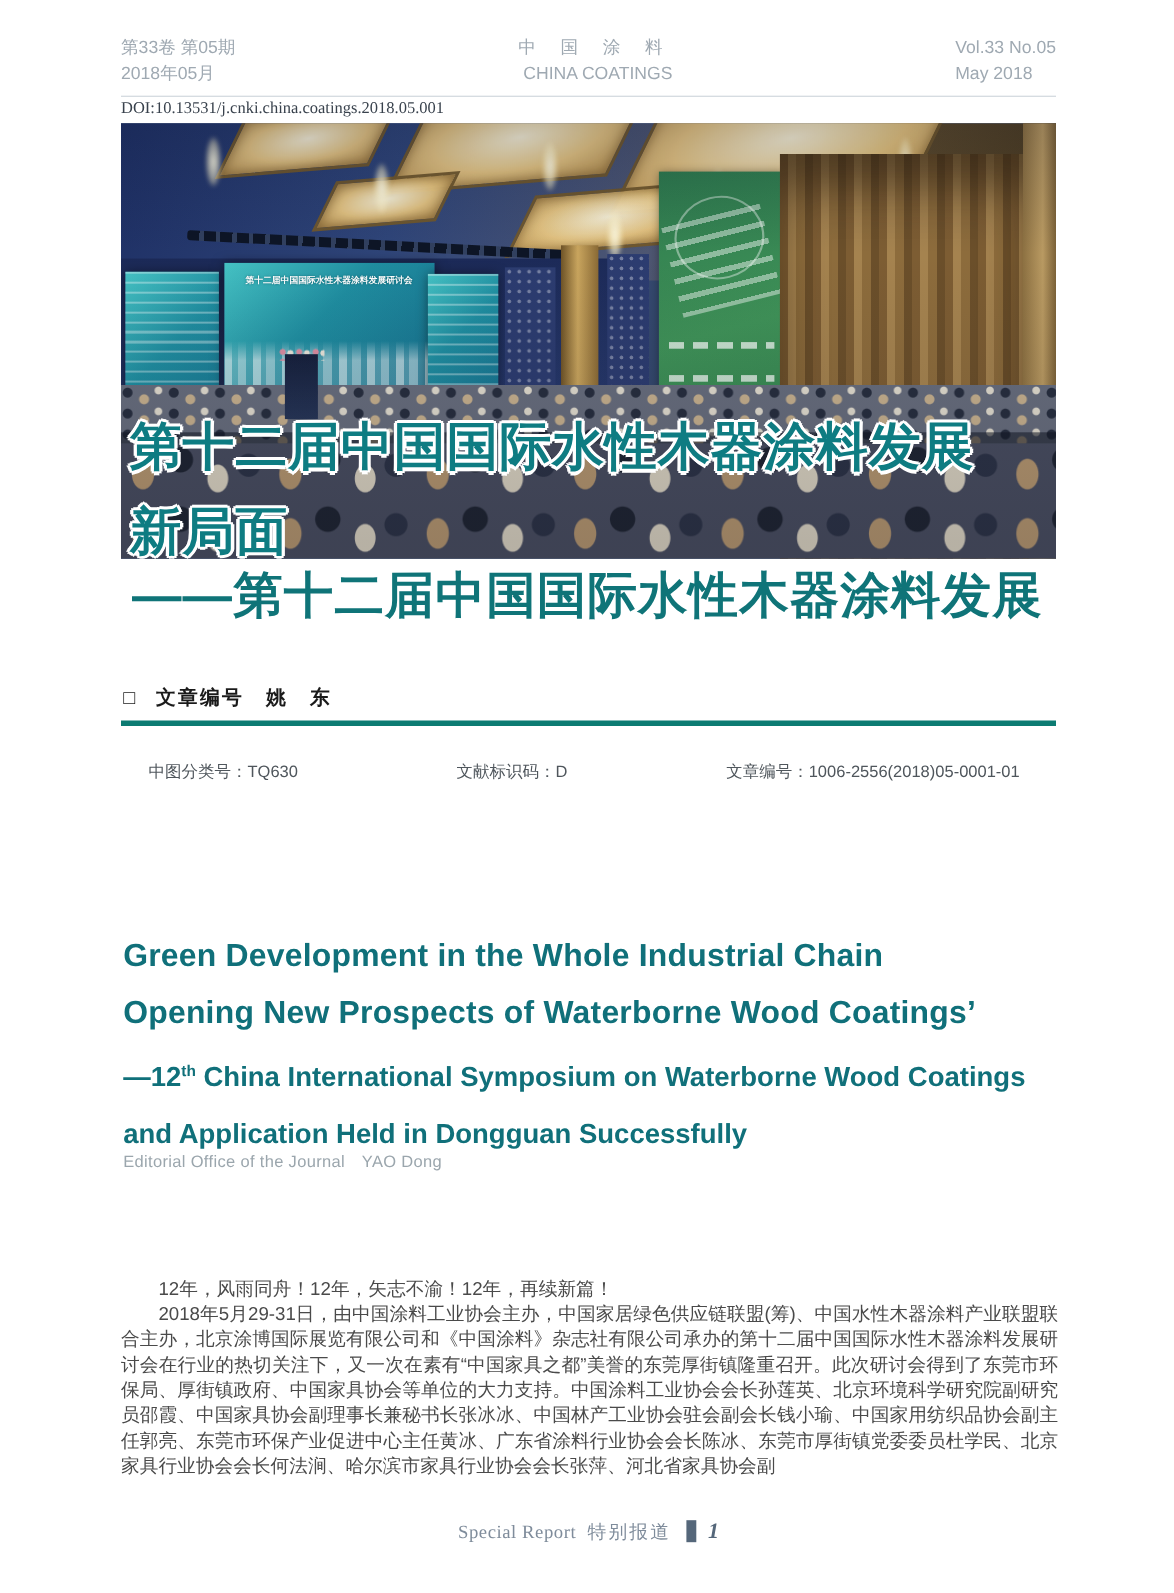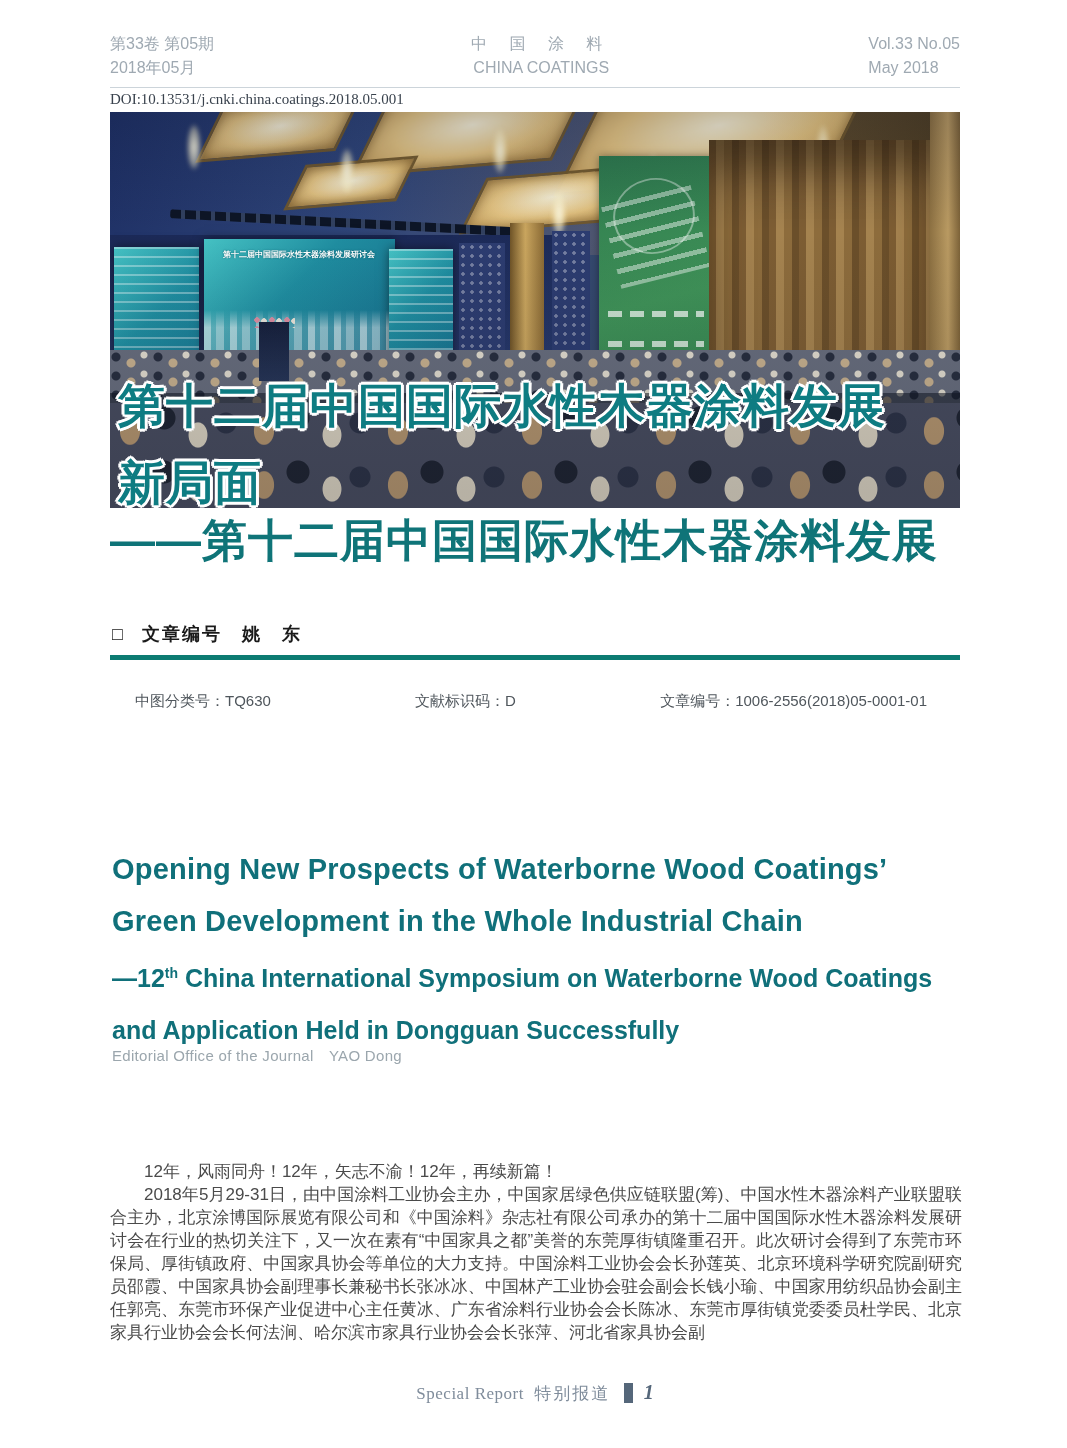--- a/index.html
+++ b/index.html
@@ -2,21 +2,21 @@
 <html><head>
 <meta charset="utf-8">
 <style>
   html,body{margin:0;padding:0;background:#ffffff;}
   .page{position:relative;width:1067px;height:1448px;background:#ffffff;overflow:hidden;
         font-family:"Liberation Sans","DejaVu Sans",sans-serif;}
 
   
   .header{position:absolute;top:32px;left:110px;width:850px;display:flex;justify-content:space-between;
           color:#9fa9b2;font-size:16px;line-height:24px;gap:18px;}
-  .h-center{text-align:center;}
+  .h-center{text-align:right;}
   .h-center .cn-name{letter-spacing:9px;}
   .h-right{text-align:left;}
   .header-rule{position:absolute;top:87px;left:110px;width:850px;border-top:1px solid #ccd4da;}
   .doi{position:absolute;top:91px;left:110px;font-family:"Liberation Serif","DejaVu Serif",serif;
        font-size:15px;color:#39424d;}
 
   
   .photo{position:absolute;top:112px;left:110px;width:850px;height:396px;overflow:hidden;background:#35496f;}
   .photo *{position:absolute;}
   .ph-ceiling{left:0;top:0;width:100%;height:36%;
@@ -83,21 +83,21 @@
      background:radial-gradient(circle at 4px 4px,#d88ca0 0 2.5px,transparent 3px),
        radial-gradient(circle at 11px 5px,#e6e2d8 0 2.5px,transparent 3px);background-size:15px 9px;}
   .ph-vignette{left:0;top:0;width:100%;height:100%;
      background:linear-gradient(180deg,rgba(8,14,38,.18) 0%,rgba(8,14,38,0) 30%,rgba(14,14,24,.16) 96%);}
   .ovl-title{left:8px;color:#0e7c82;font-weight:800;letter-spacing:1px;white-space:nowrap;
      text-shadow:-2px -2px 0 #fff,2px -2px 0 #fff,-2px 2px 0 #fff,2px 2px 0 #fff,0 -3px 0 #fff,0 3px 0 #fff,-3px 0 0 #fff,3px 0 0 #fff;}
   .ovl-l1{top:263px;font-size:47px;}
   .ovl-l2{top:328px;font-size:47px;margin-top:12px;}
 
   
-  .sub-cn{position:absolute;top:511px;left:110px;width:850px;color:#0f7478;font-weight:800;
+  .sub-cn{position:absolute;top:511px;left:120px;width:850px;color:#0f7478;font-weight:800;
           font-size:45px;line-height:59px;letter-spacing:1px;}
   .author-cn{position:absolute;top:622px;left:112px;font-size:18px;font-weight:bold;color:#1a1a1a;letter-spacing:2px;}
   .author-cn .marker{margin-right:10px;font-weight:normal;}
   .teal-rule{position:absolute;top:655px;left:110px;width:850px;height:5px;background:#0c7b72;}
   .meta-row{position:absolute;top:692px;left:110px;width:850px;display:flex;justify-content:space-between;
             box-sizing:border-box;padding-left:25px;padding-right:33px;font-size:15px;color:#4f565c;}
 
   
   .title-en{position:absolute;top:843px;left:112px;width:850px;color:#10707a;font-weight:800;
             font-size:29px;line-height:52px;letter-spacing:.2px;}
@@ -199,22 +199,22 @@
 
   <div class="teal-rule"></div>
 
   <div class="meta-row">
     <span>中图分类号：TQ630</span>
     <span>文献标识码：D</span>
     <span>文章编号：1006-2556(2018)05-0001-01</span>
   </div>
 
   <div class="title-en">
+    <div>Green Development in the Whole Industrial Chain</div>
     <div>Opening New Prospects of Waterborne Wood Coatings’</div>
-    <div>Green Development in the Whole Industrial Chain</div>
   </div>
 
   <div class="sub-en">
     <div><span>—12</span><sup>th</sup><span> China International Symposium on Waterborne Wood Coatings</span></div>
     <div>and Application Held in Dongguan Successfully</div>
   </div>
 
   <div class="byline-en">Editorial Office of the Journal　YAO Dong</div>
 
   <div class="body-text">

